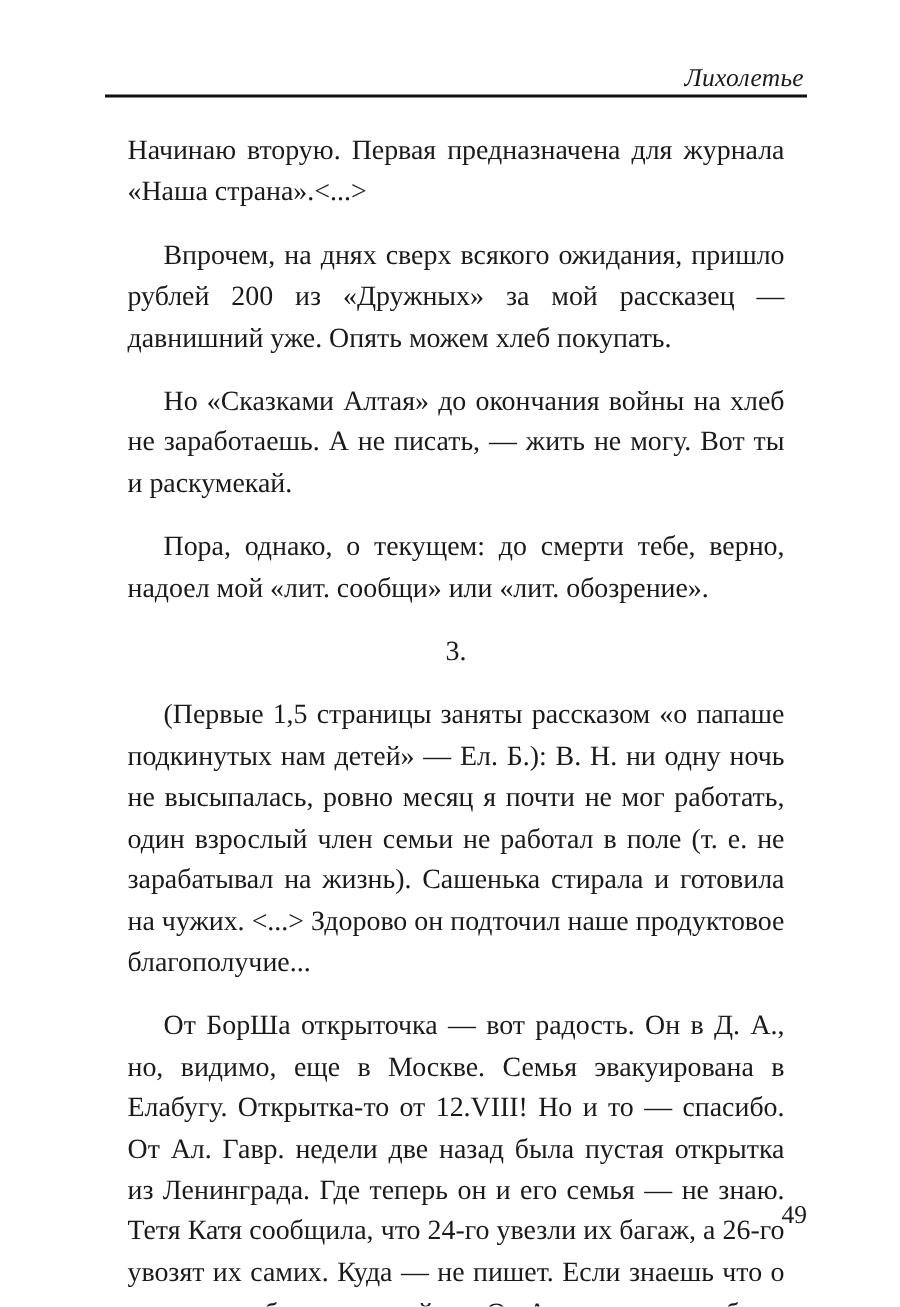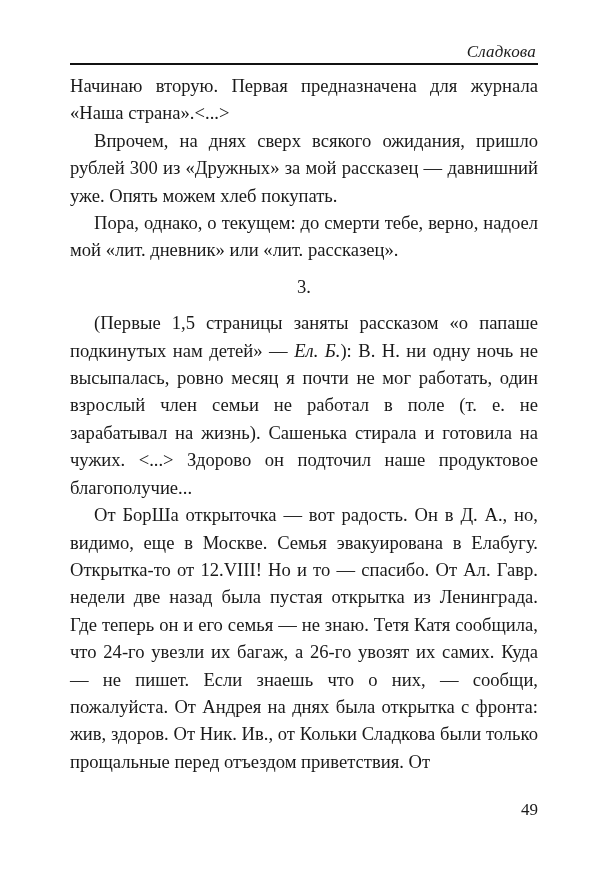--- a/index.html
+++ b/index.html
@@ -13,41 +13,42 @@
     font-size: 17px; font-style: italic; letter-spacing: 0.2px;
   }
   .head-rule {
     position: absolute; top: 63px; left: 0; width: 468px; height: 0;
     border-top: 2px solid #111;
   }
   .body-text {
     position: absolute; top: 72px; left: 0; width: 468px;
     font-size: 18.6px; line-height: 27.4px; text-align: justify;
   }
-  .body-text p { margin: 0; text-indent: 0; }
+  .body-text p { margin: 15px; text-indent: 0; }
   .body-text p.indent { text-indent: 24px; }
   .body-text p.first { text-indent: 0; }
   .section-num { text-align: center; text-indent: 0 !important; margin: 9px 0 9px 0 !important; }
   .folio {
     position: absolute; top: 800px; left: 0; width: 468px; text-align: right;
     font-size: 17px;
   }
-  .it { font-style: italic; }
+  .it { }
 </style>
 </head>
 <body>
 
 <div class="page">
-  <div class="running-head">Сладкова</div>
+  <div class="running-head">Лихолетье</div>
   <div class="head-rule"></div>
 
   <div class="body-text">
     <p class="first">Начинаю вторую. Первая предназначена для журнала «Наша страна».&lt;...&gt;</p>
-    <p class="indent">Впрочем, на днях сверх всякого ожидания, пришло рублей 300 из «Дружных» за мой рассказец — давнишний уже. Опять можем хлеб покупать.</p>
-    <p class="indent">Пора, однако, о текущем: до смерти тебе, верно, надоел мой «лит. дневник» или «лит. рассказец».</p>
+    <p class="indent">Впрочем, на днях сверх всякого ожидания, пришло рублей 200 из «Дружных» за мой рассказец — давнишний уже. Опять можем хлеб покупать.</p>
+    <p class="indent">Но «Сказками Алтая» до окончания войны на хлеб не заработаешь. А не писать, — жить не могу. Вот ты и раскумекай.</p>
+    <p class="indent">Пора, однако, о текущем: до смерти тебе, верно, надоел мой «лит. сообщи» или «лит. обозрение».</p>
 
     <p class="section-num">3.</p>
 
     <p class="indent"><span>(Первые 1,5 страницы заняты рассказом «о папаше подкинутых нам детей» — </span><span class="it">Ел. Б.</span><span>): В. Н. ни одну ночь не высыпалась, ровно месяц я почти не мог работать, один взрослый член семьи не работал в поле (т. е. не зарабатывал на жизнь). Сашенька стирала и готовила на чужих. &lt;...&gt; Здорово он подточил наше продуктовое благополучие...</span></p>
     <p class="indent">От БорШа открыточка — вот радость. Он в Д. А., но, видимо, еще в Москве. Семья эвакуирована в Елабугу. Открытка-то от 12.VIII! Но и то — спасибо. От Ал. Гавр. недели две назад была пустая открытка из Ленинграда. Где теперь он и его семья — не знаю. Тетя Катя сообщила, что 24-го увезли их багаж, а 26-го увозят их самих. Куда — не пишет. Если знаешь что о них, — сообщи, пожалуйста. От Андрея на днях была открытка с фронта: жив, здоров. От Ник. Ив., от Кольки Сладкова были только прощальные перед отъездом приветствия. От</p>
   </div>
 
   <div class="folio">49</div>
 </div>
 

